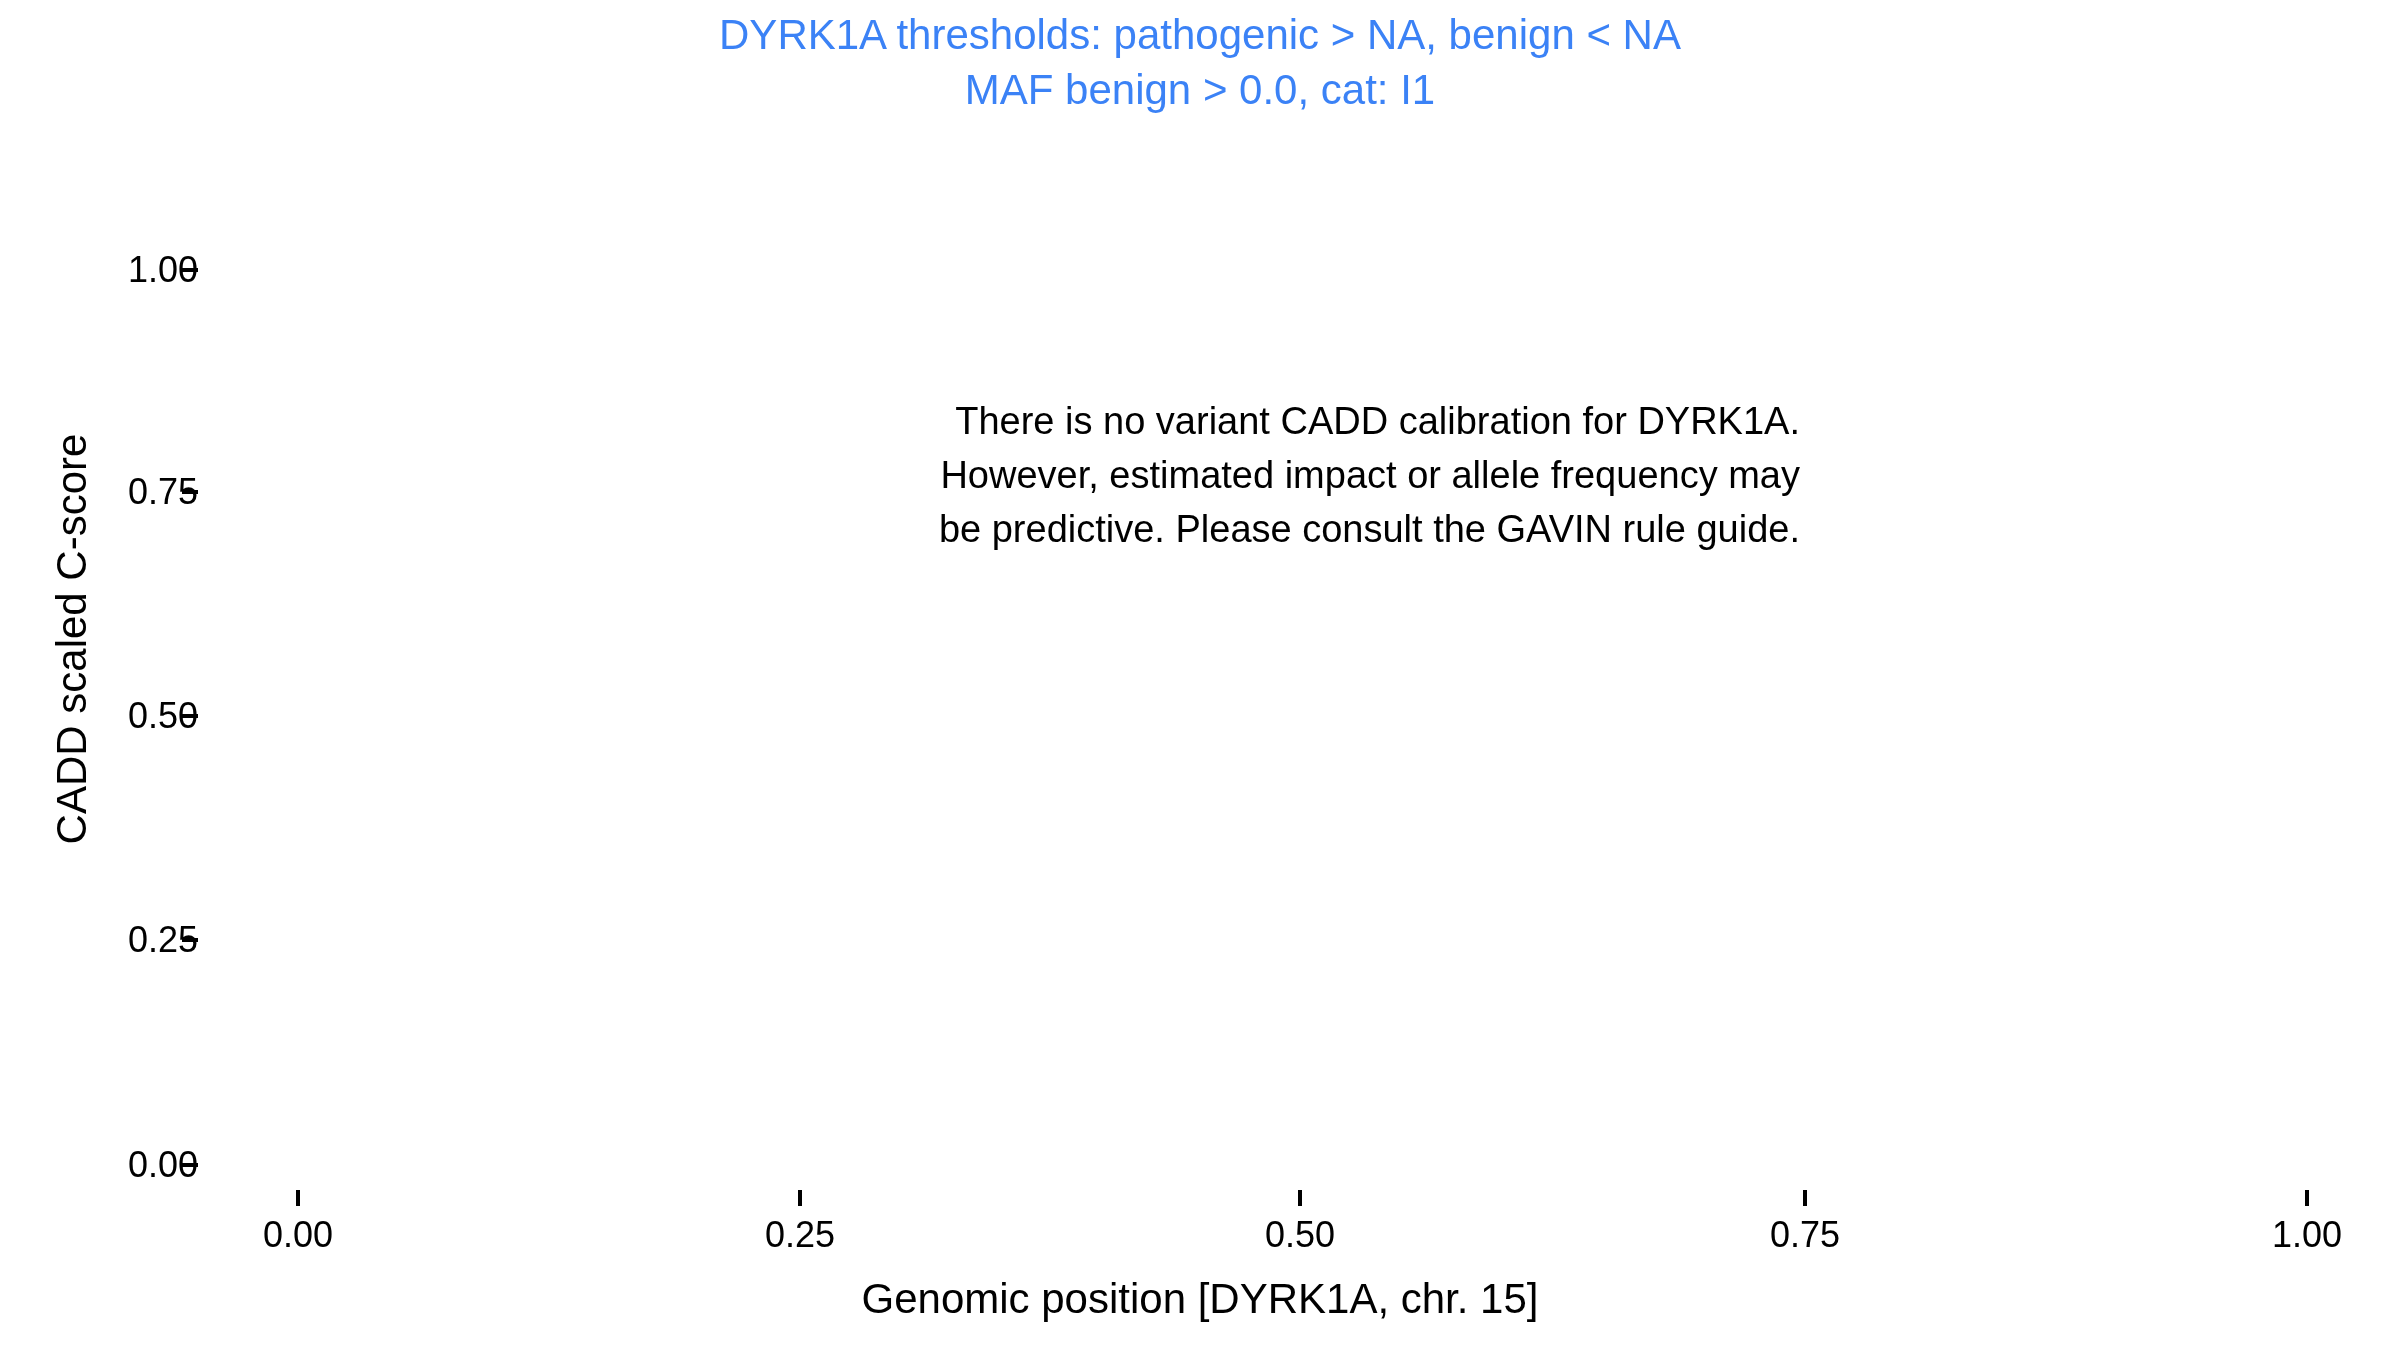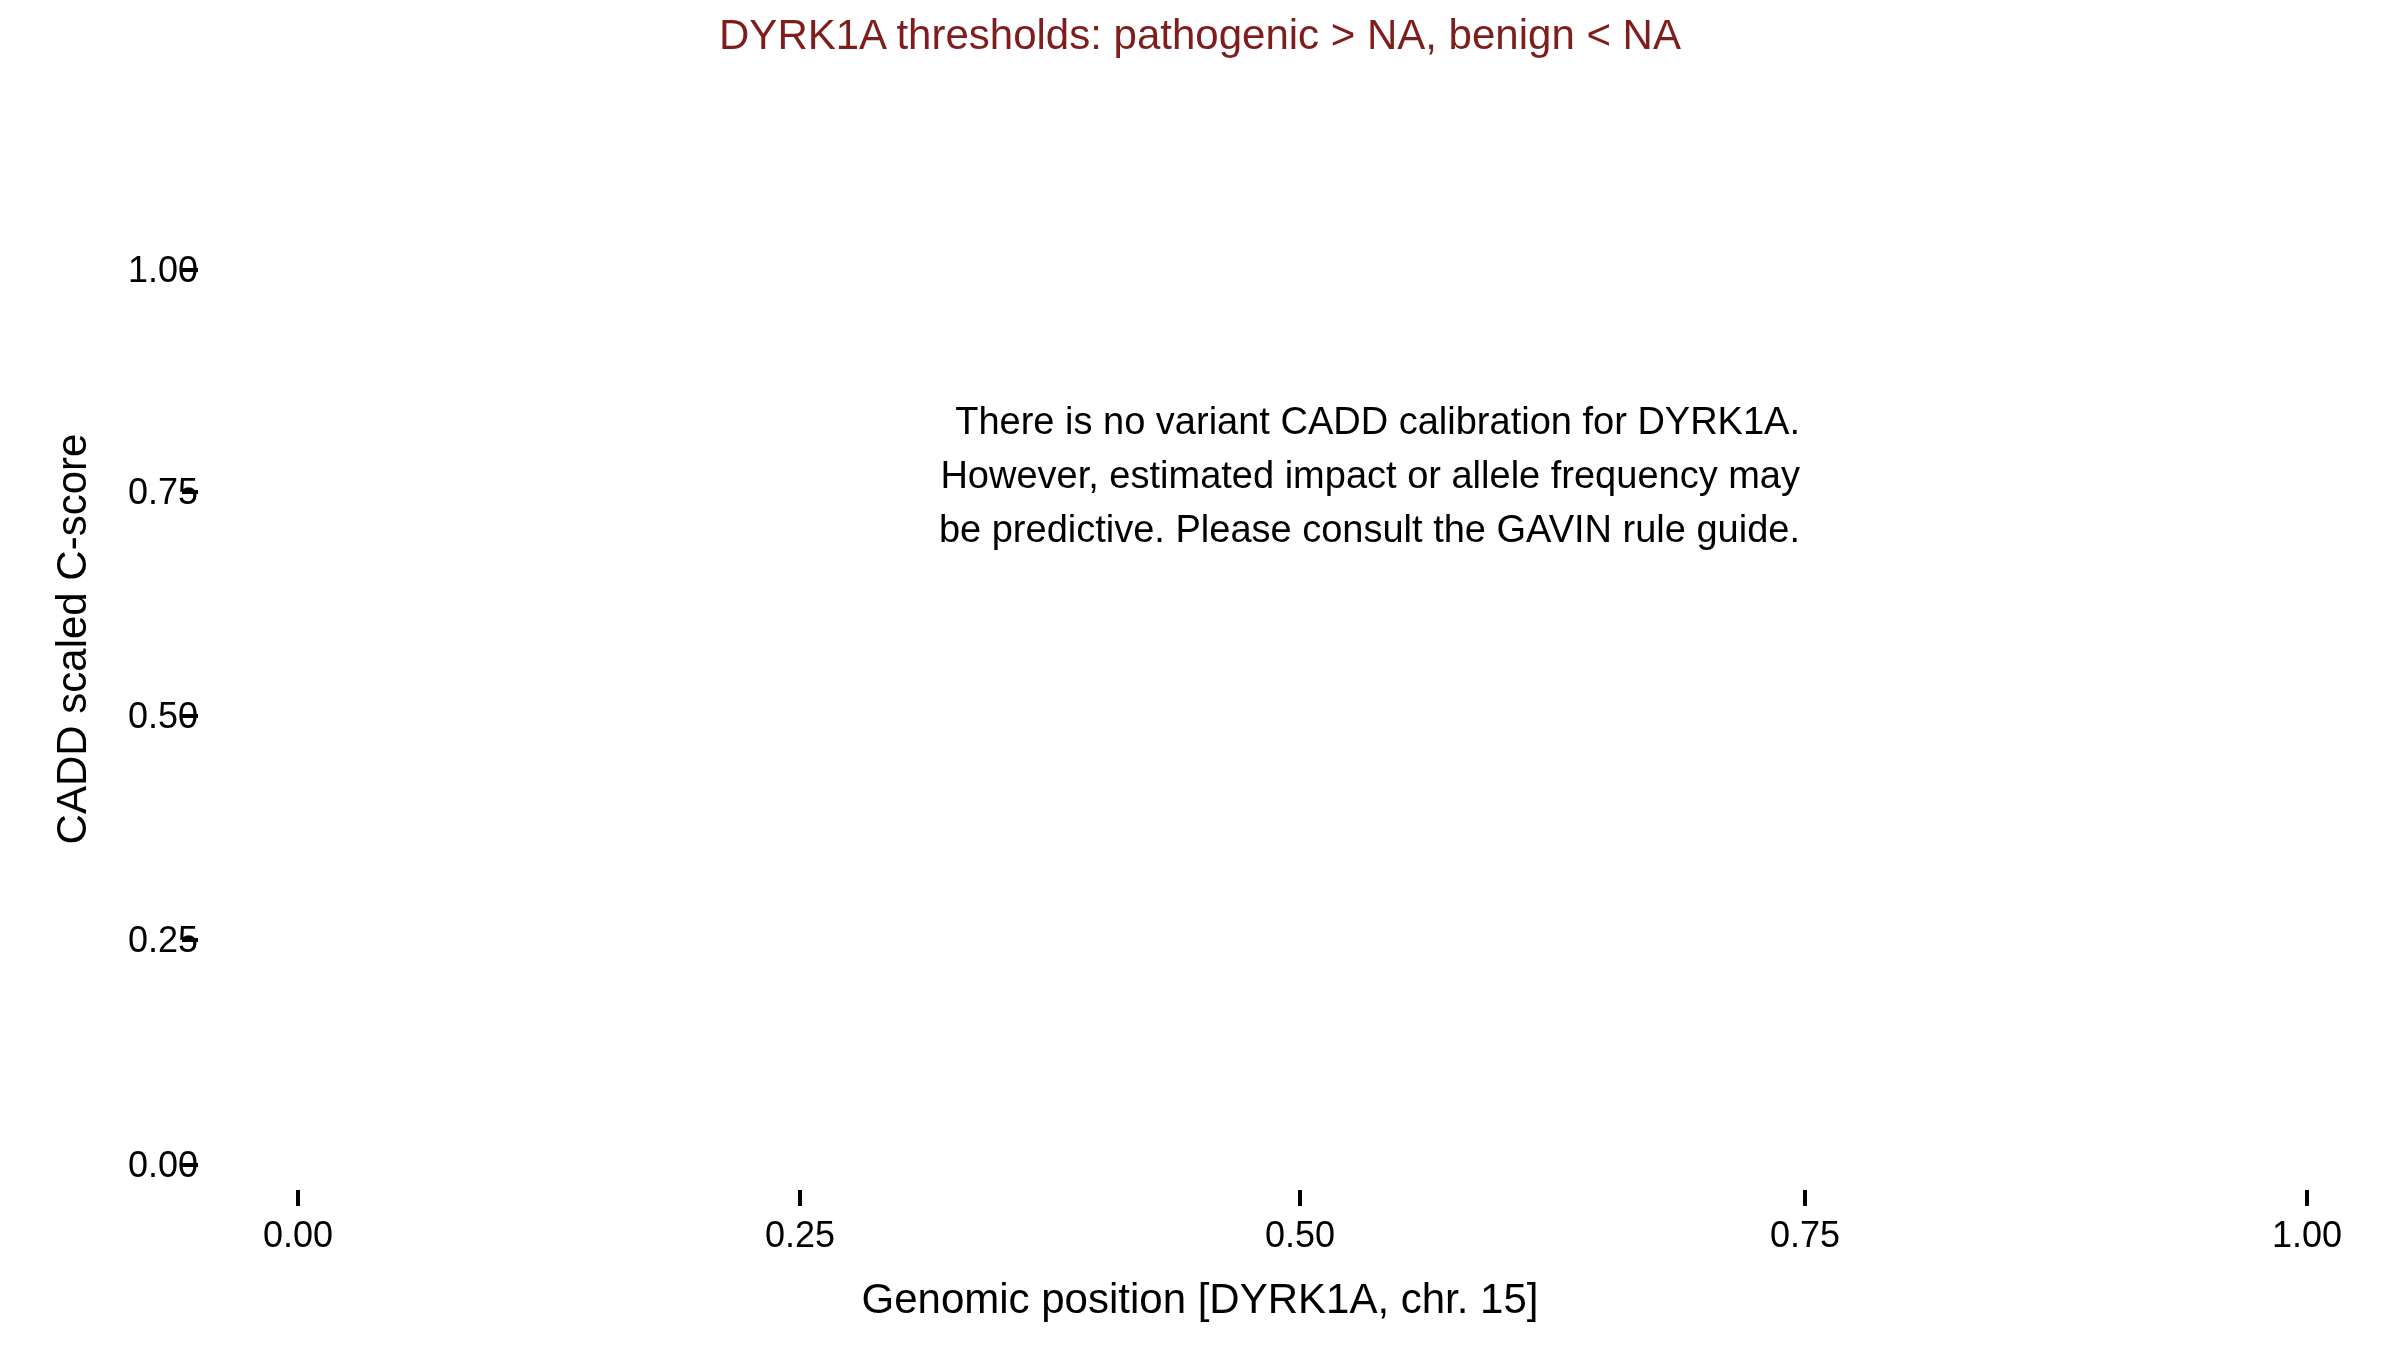--- a/index.html
+++ b/index.html
@@ -23,21 +23,21 @@
   .title-block {
     position: absolute;
     left: 0;
     top: 8px;
     width: 2400px;
     text-align: center;
     line-height: 1.30;
   }
   .title-line {
     font-size: 42px;
-    color: #7f1d1d;
+    color: #3b82f6;
     white-space: pre;
   }
   
   .y-axis-title {
     position: absolute;
     left: -278px;
     top: 615px;
     width: 700px;
     text-align: center;
     font-size: 42px;
@@ -124,20 +124,21 @@
     height: 920px;
   }
 </style>
 </head>
 <body>
 
 <div id="plot-root">
 
   <div class="title-block">
     <div class="title-line">DYRK1A thresholds: pathogenic &gt; NA, benign &lt; NA</div>
+    <div class="title-line">MAF benign &gt; 0.0, cat: I1</div>
   </div>
 
   <div class="y-axis-title">CADD scaled C-score</div>
 
   <div class="y-tick-group" style="top:270px;">
     <div class="y-tick">1.00</div>
     <div class="y-tick-mark"></div>
   </div>
   <div class="y-tick-group" style="top:492px;">
     <div class="y-tick">0.75</div>

